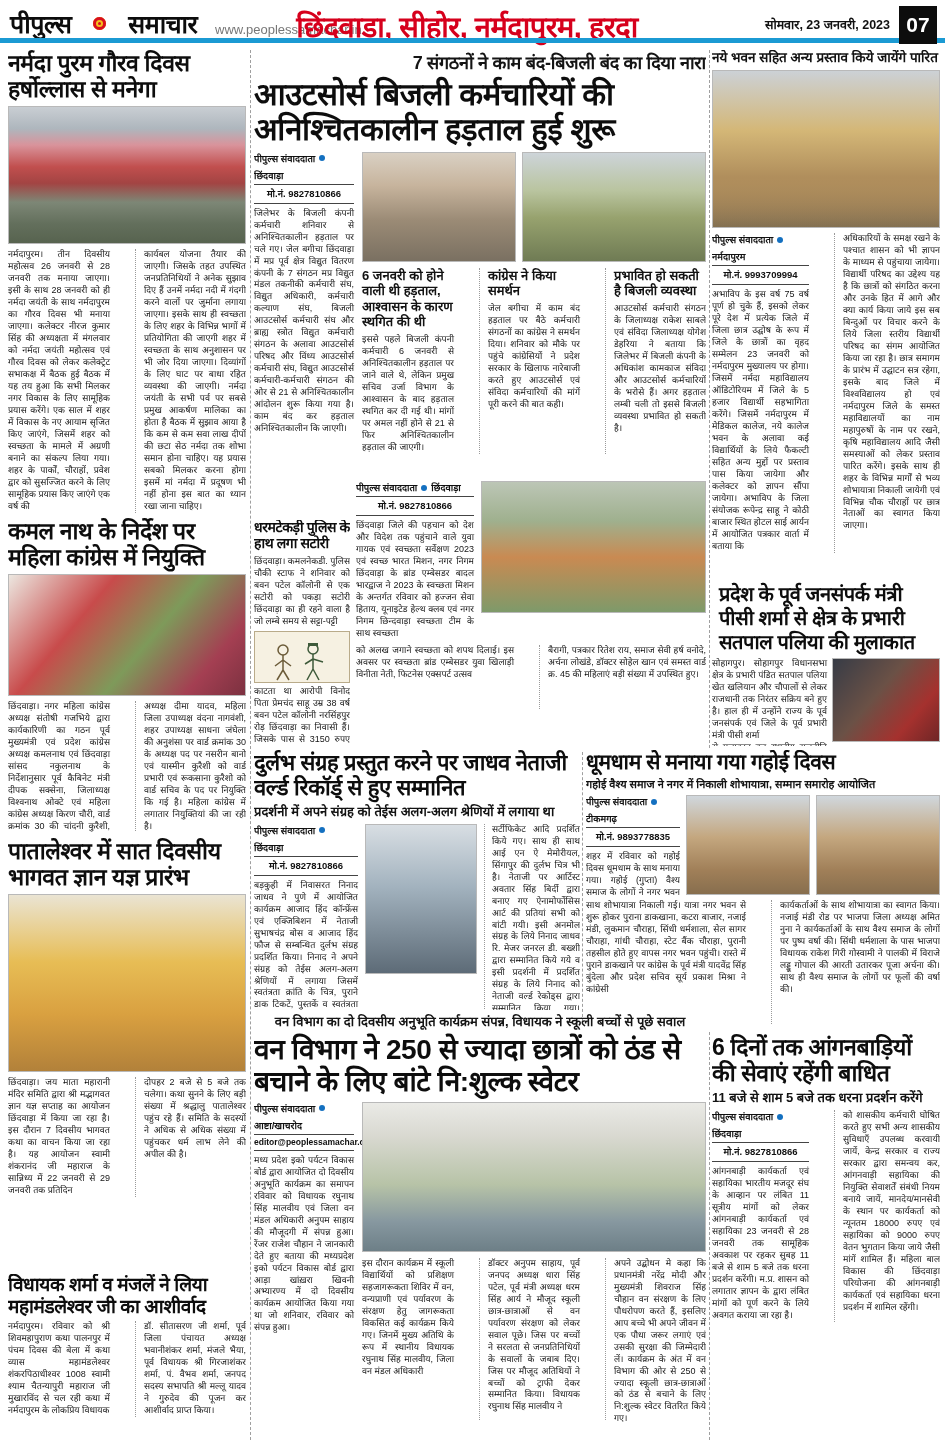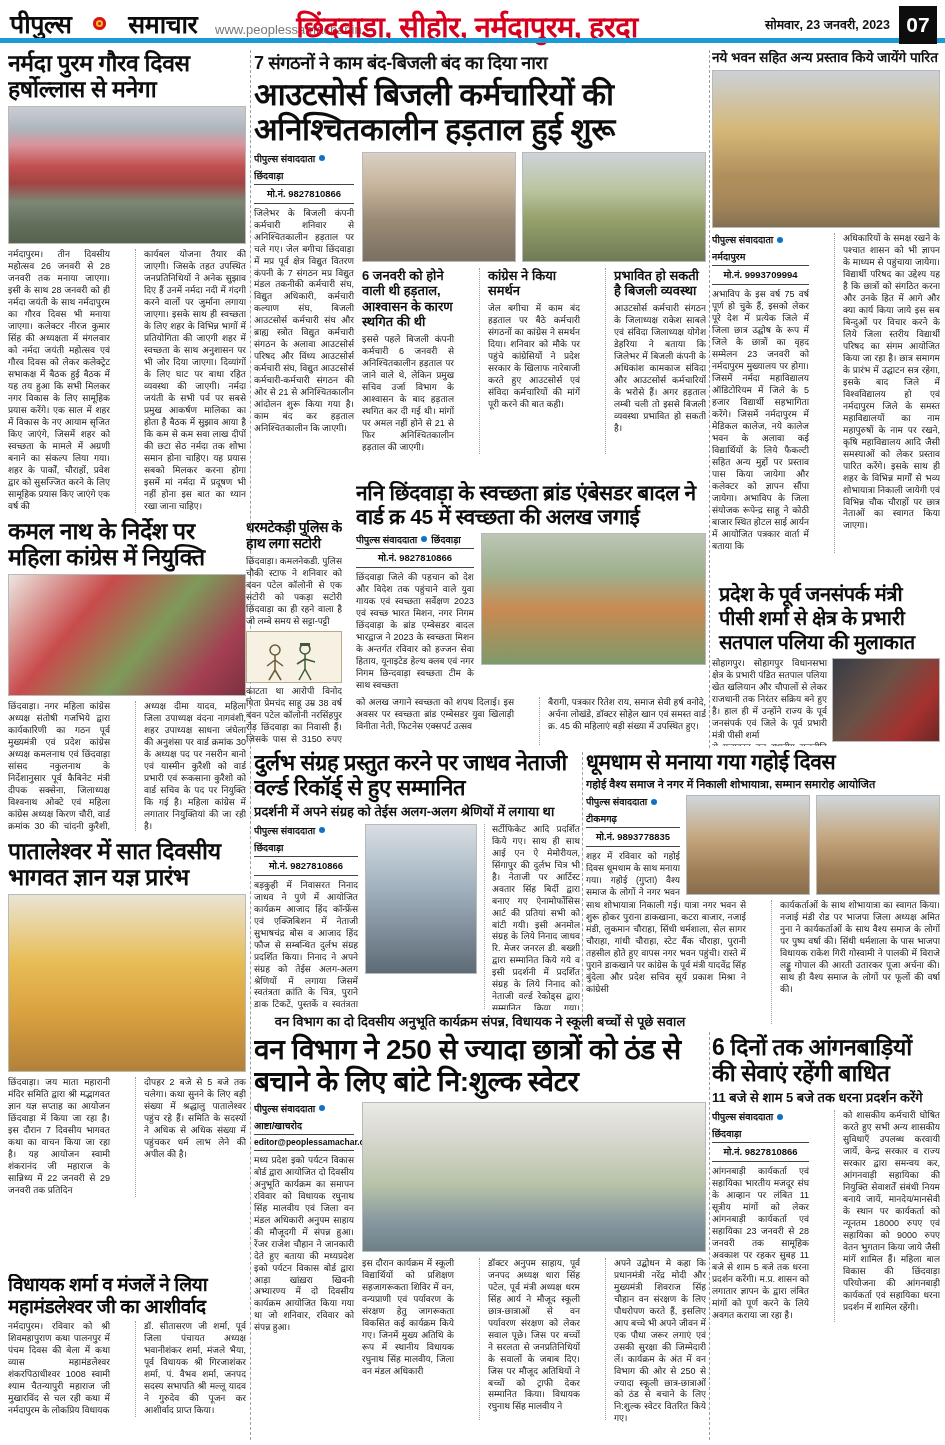--- a/index.html
+++ b/index.html
@@ -20,21 +20,21 @@
           font-size:21px;font-weight:bold;display:flex;align-items:center;justify-content:center;z-index:3;}
   
   section{position:absolute;overflow:hidden;box-sizing:border-box;}
   .hl{font-weight:bold;color:#0d0d0d;letter-spacing:-0.4px;line-height:1.14;margin:0 0 4px 0;}
   .h-xl{font-size:31px;text-align:left;}
   .h-lg{font-size:23px;}
   .h-md{font-size:21px;}
   .h-van{font-size:28px;}
   .h-sm{font-size:14px;}
   .h-tiny{font-size:20px;line-height:1.2;margin-left:7px;}
-  .kicker{font-weight:bold;font-size:18px;color:#141414;text-align:left;margin:0 0 3px 0;letter-spacing:-0.3px;}
+  .kicker{font-weight:bold;font-size:18px;color:#141414;text-align:right;margin:0 0 3px 0;letter-spacing:-0.3px;}
   .kicker-sm{font-weight:bold;font-size:13px;color:#141414;text-align:center;margin:0 0 4px 0;}
   .subhead{font-weight:bold;font-size:13px;color:#121212;margin:0 0 4px 0;line-height:1.2;}
   .byline{display:flex;align-items:center;gap:4px;font-size:9.5px;font-weight:bold;color:#101010;
           border-bottom:1px solid #444;padding-bottom:2px;flex-wrap:wrap;}
   .byline .dot{width:6px;height:6px;border-radius:50%;background:#1470c0;flex:0 0 auto;}
   .phone{font-size:9.5px;font-weight:bold;text-align:center;border-bottom:1px solid #444;
          padding:2px 0 3px;margin-bottom:4px;color:#101010;}
   .email{font-size:8.5px;font-weight:bold;text-align:left;border-bottom:1px solid #444;
          padding:2px 0 3px;margin-bottom:4px;color:#101010;}
   .body{font-size:9px;line-height:1.33;text-align:justify;color:#161616;margin:0;}
@@ -160,37 +160,36 @@
           </div>
           <div class="col">
             <h4 class="subhead">प्रभावित हो सकती है बिजली व्यवस्था</h4>
             <p class="body">आउटसोर्स कर्मचारी संगठन के जिलाध्यक्ष राकेश साबले एवं संविदा जिलाध्यक्ष योगेश डेहरिया ने बताया कि जिलेभर में बिजली कंपनी के अधिकांश कामकाज संविदा और आउटसोर्स कर्मचारियों के भरोसे हैं। अगर हड़ताल लम्बी चली तो इससे बिजली व्यवस्था प्रभावित हो सकती है।</p>
           </div>
         </div>
       </div>
     </div>
   </section>
 
-  <section style="left:246px;top:520px;width:96px;height:226px;">
+  <section style="left:254px;top:520px;width:96px;height:226px;">
     <h3 class="hl h-sm">धरमटेकड़ी पुलिस के हाथ लगा सटोरी</h3>
     <p class="body">छिंदवाड़ा। कमलनेकडी. पुलिस चौकी स्टाफ ने शनिवार को बवन पटेल कॉलोनी से एक सटोरी को पकड़ा सटोरी छिंदवाड़ा का ही रहने वाला है जो लम्बे समय से सट्टा-पट्टी</p>
     <div class="cartoon" style="width:94px;height:50px;margin:3px 0;">
       <svg width="70" height="42" viewBox="0 0 70 42">
         <circle cx="16" cy="10" r="5" fill="none" stroke="#6b5b38" stroke-width="1.5"></circle>
         <path d="M16 15 V30 M16 20 L8 26 M16 20 L24 26 M16 30 L10 40 M16 30 L22 40" stroke="#6b5b38" stroke-width="1.5" fill="none"></path>
         <circle cx="46" cy="9" r="5" fill="none" stroke="#3e5a3a" stroke-width="1.5"></circle>
         <rect x="41" y="3" width="10" height="3" fill="#3e5a3a"></rect>
         <path d="M46 14 V29 M46 19 L38 24 M46 19 L56 22 M46 29 L40 40 M46 29 L52 40" stroke="#3e5a3a" stroke-width="1.5" fill="none"></path>
       </svg>
     </div>
     <p class="body">काटता था आरोपी विनोद पिता प्रेमचंद साहू उम्र 38 वर्ष बवन पटेल कॉलोनी नरसिंहपुर रोड़ छिंदवाड़ा का निवासी हैं। जिसके पास से 3150 रुपए नगद व सट्टा पर्ची बरामद कि गई पुलिस ने मार्ग कायम कर सट्टा एक्ट कि धारा 4 (क) के तहत कार्रवाई की है।</p>
   </section>
 
   <section style="left:356px;top:481px;width:350px;height:264px;">
-    <h2 class="hl h-md">ननि छिंदवाड़ा के स्वच्छता ब्रांड एंबेसडर बादल ने वार्ड क्र 45 में स्वच्छता की अलख जगाई</h2>
     <div style="display:flex;gap:7px;margin-bottom:5px;">
       <div style="width:118px;flex:0 0 auto;">
         <div class="byline">
           <span>पीपुल्स संवाददाता</span>
           <span class="dot"></span>
           <span>छिंदवाड़ा</span>
         </div>
         <div class="phone">मो.नं. 9827810866</div>
         <p class="body">छिंदवाड़ा जिले की पहचान को देश और विदेश तक पहुंचाने वाले युवा गायक एवं स्वच्छता सर्वेक्षण 2023 एवं स्वच्छ भारत मिशन, नगर निगम छिंदवाड़ा के ब्रांड एम्बेसडर बादल भारद्वाज ने 2023 के स्वच्छता मिशन के अन्तर्गत रविवार को हज्जन सेवा हिताय, यूनाइटेड हेल्थ क्लब एवं नगर निगम छिन्दवाड़ा स्वच्छता टीम के साथ स्वच्छता</p>
       </div>

